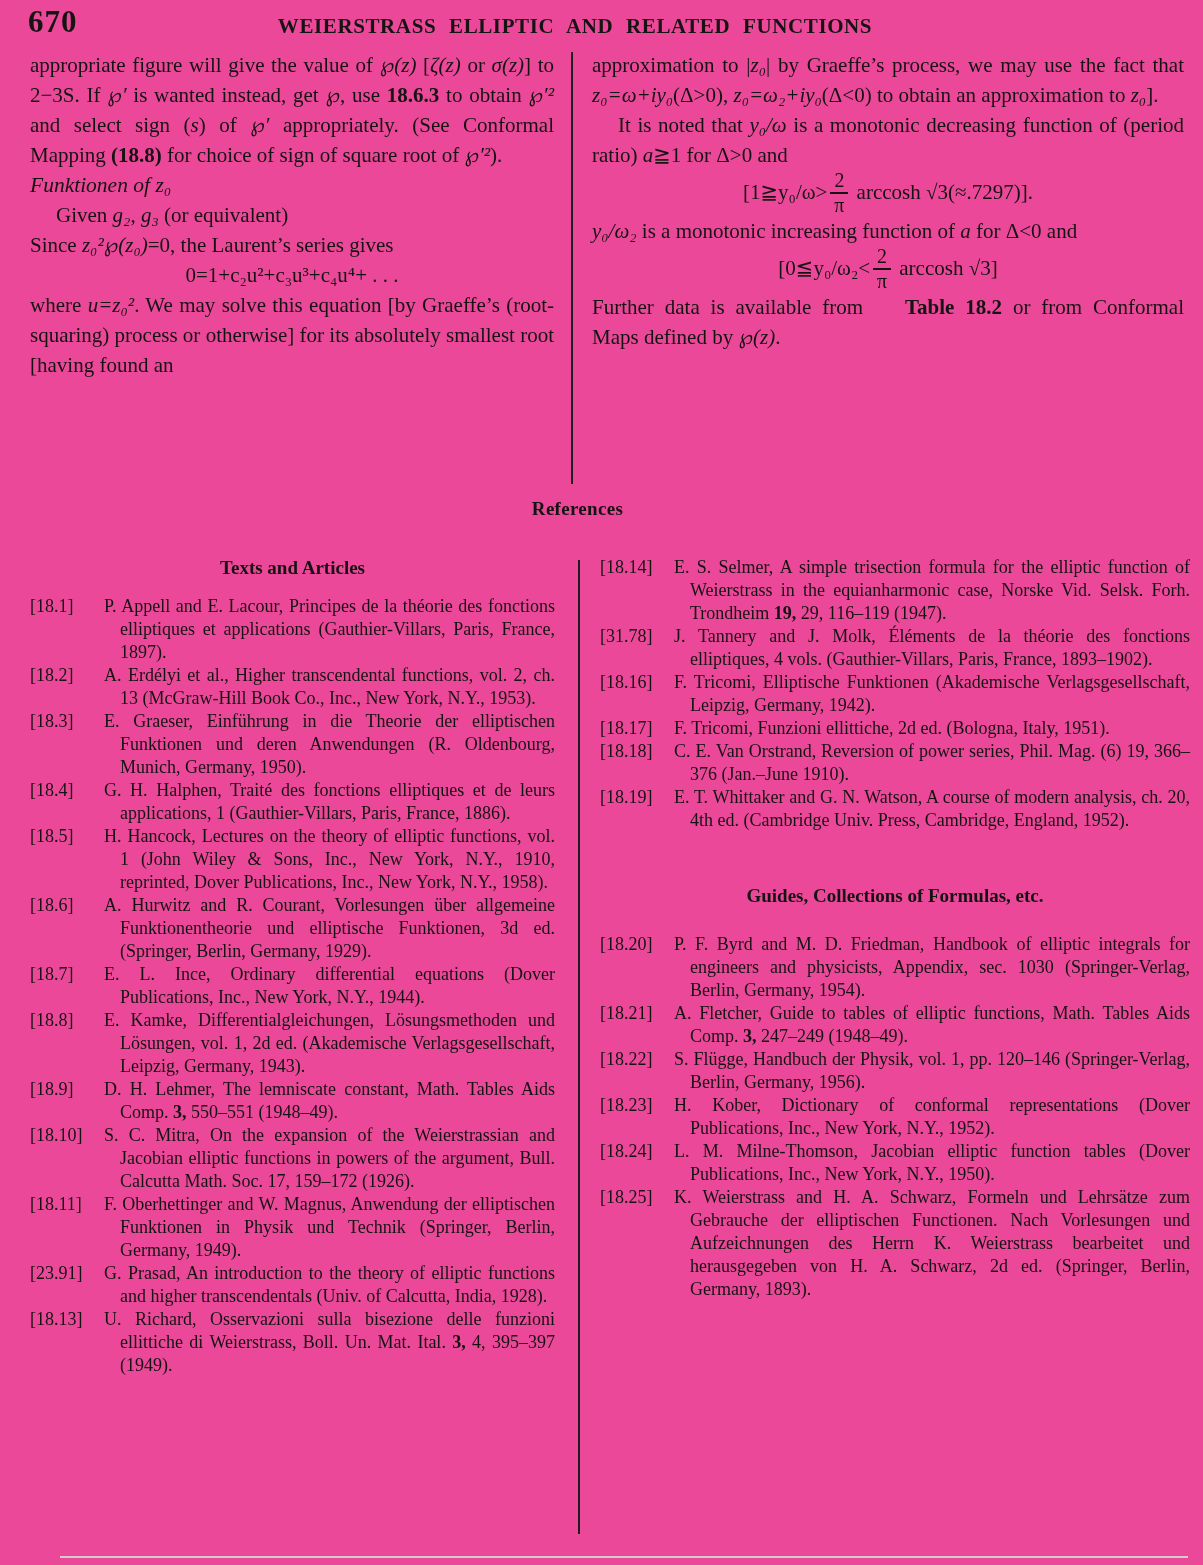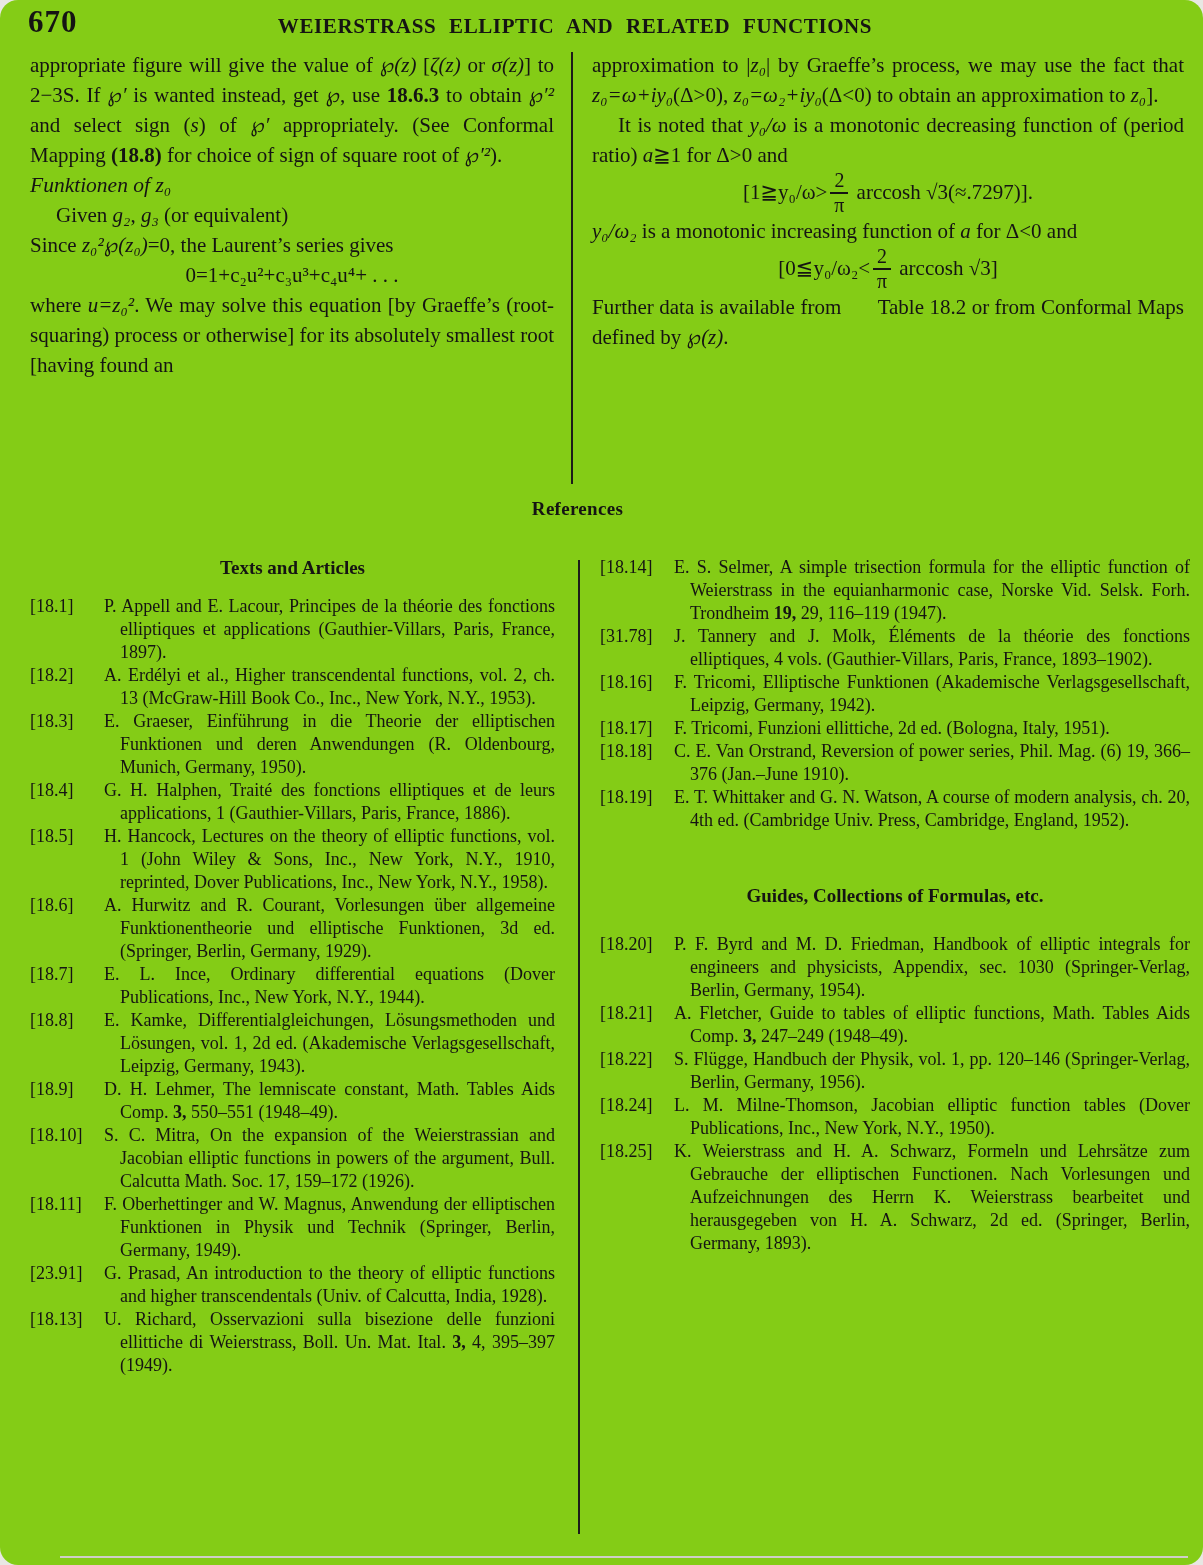--- a/index.html
+++ b/index.html
@@ -4,23 +4,22 @@
 <style>
   html,body { margin:0; padding:0; }
   body {
     background:#e8e7e3;
     font-family:"Liberation Serif","DejaVu Serif","DejaVu Sans",serif;
     color:#151413;
   }
   #page {
     position:relative;
     width:1203px; height:1565px;
-    background:#84cc16;
+    background:#ec4899;
     overflow:hidden;
-    border-radius:18px;
     -webkit-font-smoothing:antialiased;
   }
   
   .page-number { position:absolute; left:28px; top:4px; font-size:31px; font-weight:bold; letter-spacing:1px; }
   .running-title {
     position:absolute; top:14px; left:0; width:1150px; text-align:center;
     font-size:21px; font-weight:bold; letter-spacing:0.6px; word-spacing:7px;
   }
   
   .intro-col { position:absolute; top:50px; font-size:21px; line-height:30px; }
@@ -77,21 +76,21 @@
   <div class="intro-col intro-right">
     <p><span>approximation to |</span><span style="font-style: italic;">z₀</span><span>| by Graeffe’s process, we may use the fact that </span><span style="font-style: italic;">z₀=ω+iy₀</span><span>(Δ&gt;0), </span><span style="font-style: italic;">z₀=ω₂+iy₀</span><span>(Δ&lt;0) to obtain an approximation to </span><span style="font-style: italic;">z₀</span><span>].</span></p>
     <p class="para-indent"><span>It is noted that </span><span style="font-style: italic;">y₀/ω</span><span> is a monotonic decreasing function of (period ratio) </span><span style="font-style: italic;">a</span><span>≧1 for Δ&gt;0 and</span></p>
     <p class="eq-block eq1-block">
       <span>[1≧y₀/ω&gt;</span><span class="frac"><span class="num">2</span><span class="den">π</span></span><span> arccosh √3(≈.7297)].</span>
     </p>
     <p class="para3"><span style="font-style: italic;">y₀/ω₂</span><span> is a monotonic increasing function of </span><span style="font-style: italic;">a</span><span> for Δ&lt;0 and</span></p>
     <p class="eq-block eq2-block">
       <span>[0≦y₀/ω₂&lt;</span><span class="frac"><span class="num">2</span><span class="den">π</span></span><span> arccosh √3]</span>
     </p>
-    <p><span>Further data is available from </span><span style="font-weight: normal; margin-left: 31px;">Table 18.2</span><span> or from Conformal Maps defined by </span><span style="font-style: italic;">℘(z)</span><span>.</span></p>
+    <p><span>Further data is available from </span><span style="font-weight: bold; margin-left: 31px;">Table 18.2</span><span> or from Conformal Maps defined by </span><span style="font-style: italic;">℘(z)</span><span>.</span></p>
   </div>
 
   <div class="divider-top"></div>
 
   <div class="refs-heading">References</div>
 
   <div class="refs-col refs-left">
     <p class="ref-subheading">Texts and Articles</p>
 
     <div class="ref">
@@ -182,20 +181,24 @@
       </div>
     <div class="ref">
         <span class="ref-label">[18.21]</span>
         <span class="ref-body"><span>A. Fletcher, Guide to tables of elliptic functions, Math. Tables Aids Comp. </span><span style="font-weight: bold;">3,</span><span> 247–249 (1948–49).</span></span>
       </div>
     <div class="ref">
         <span class="ref-label">[18.22]</span>
         <span class="ref-body"><span>S. Flügge, Handbuch der Physik, vol. 1, pp. 120–146 (Springer-Verlag, Berlin, Germany, 1956).</span></span>
       </div>
     <div class="ref">
+        <span class="ref-label">[18.23]</span>
+        <span class="ref-body"><span>H. Kober, Dictionary of conformal representations (Dover Publications, Inc., New York, N.Y., 1952).</span></span>
+      </div>
+    <div class="ref">
         <span class="ref-label">[18.24]</span>
         <span class="ref-body"><span>L. M. Milne-Thomson, Jacobian elliptic function tables (Dover Publications, Inc., New York, N.Y., 1950).</span></span>
       </div>
     <div class="ref">
         <span class="ref-label">[18.25]</span>
         <span class="ref-body"><span>K. Weierstrass and H. A. Schwarz, Formeln und Lehrsätze zum Gebrauche der elliptischen Functionen. Nach Vorlesungen und Aufzeichnungen des Herrn K. Weierstrass bearbeitet und herausgegeben von H. A. Schwarz, 2d ed. (Springer, Berlin, Germany, 1893).</span></span>
       </div>
   </div>
 
   <div class="divider-refs"></div>

